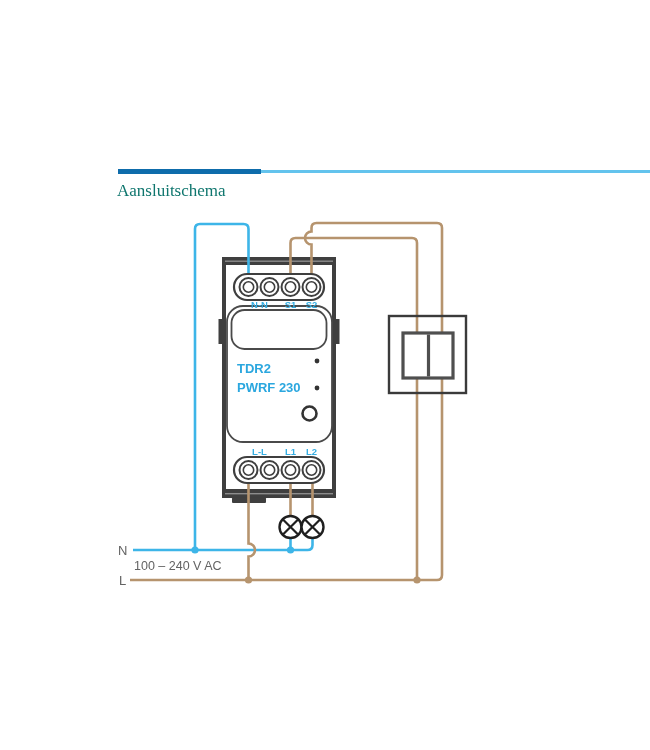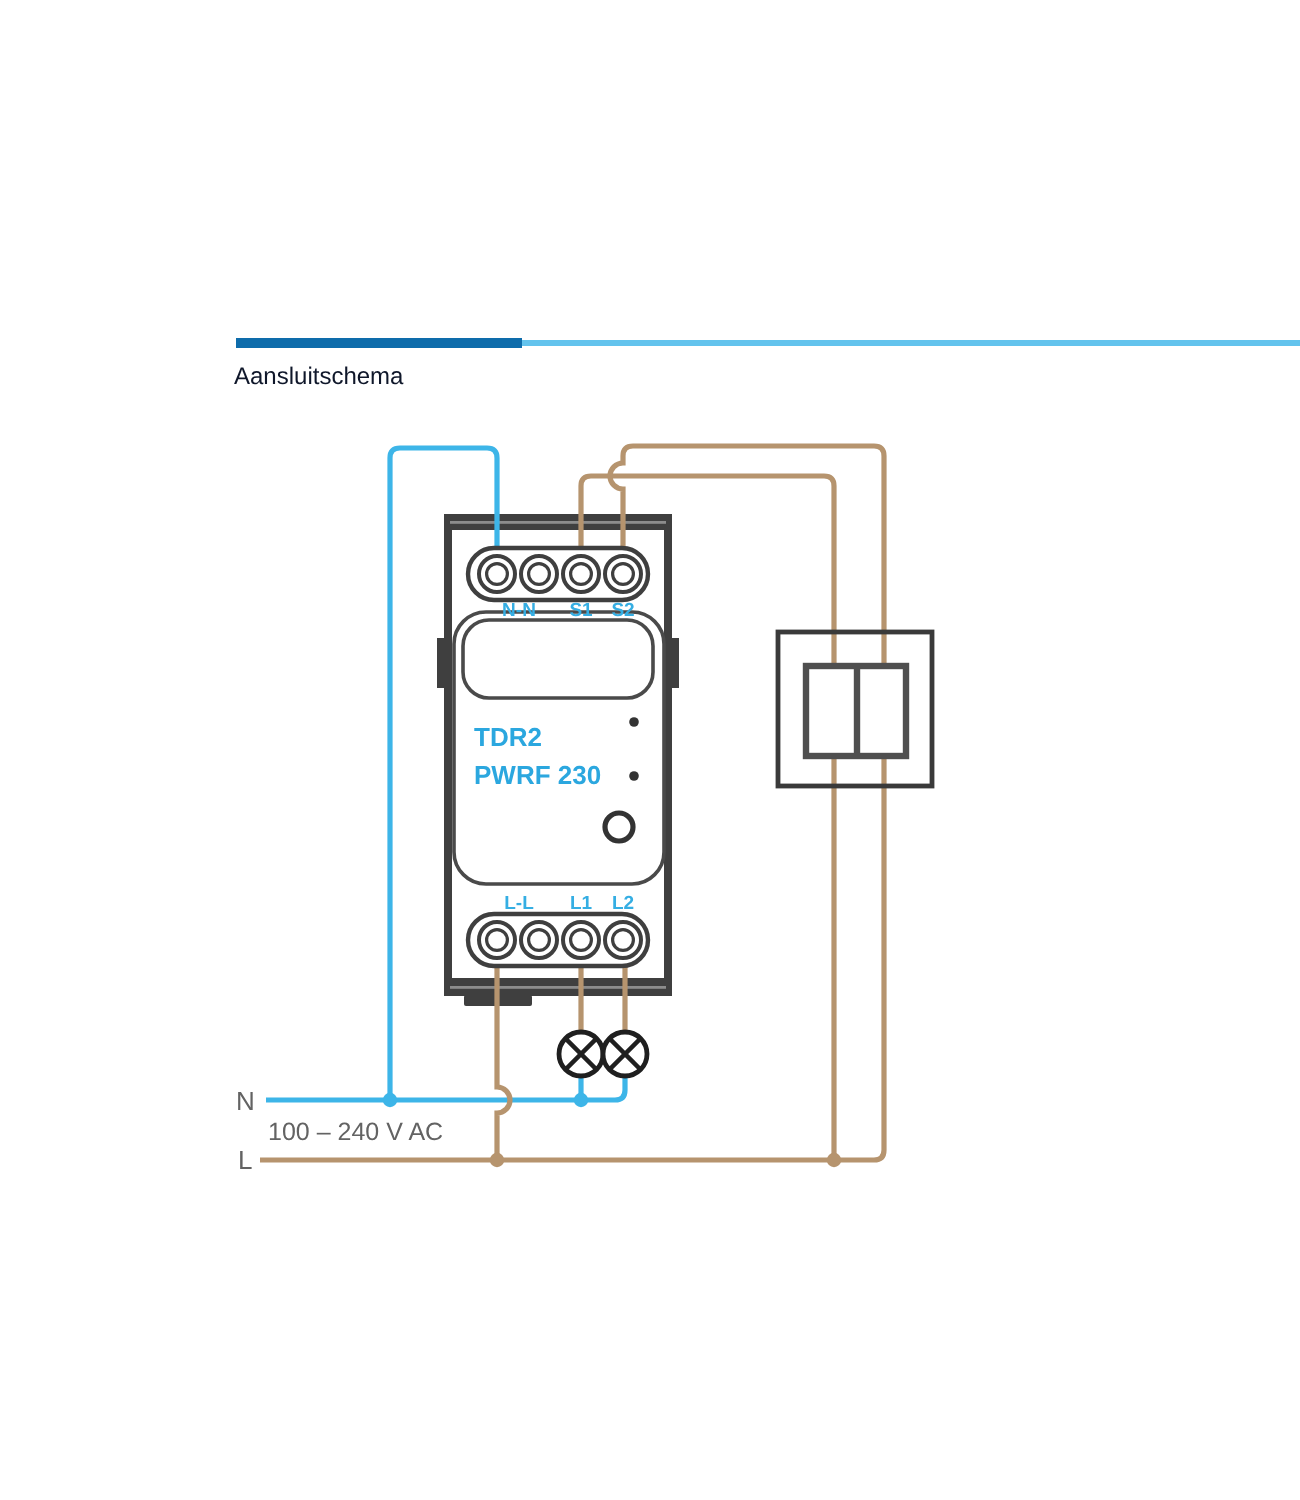--- a/index.html
+++ b/index.html
@@ -6,22 +6,22 @@
   body{
     width:650px;height:750px;background:#ffffff;overflow:hidden;position:relative;
     font-family:"Liberation Sans",sans-serif;
   }
   .stage{position:absolute;left:0;top:0;width:650px;height:750px;}
   
   .rule-light{position:absolute;left:118px;top:170px;width:532px;height:3px;background:#63c3ed;}
   .rule-dark{position:absolute;left:118px;top:169px;width:143px;height:5px;background:#0e6cab;}
   .page-title{
     position:absolute;left:117px;top:181px;
-    font-family:Liberation Sans, sans-serif;
-    font-size:12px;font-weight:500;color:#0f172a;letter-spacing:0;
+    font-family:Liberation Serif, serif;
+    font-size:17px;font-weight:500;color:#0f766e;letter-spacing:0;
   }
   
   svg{position:absolute;left:0;top:0;}
   .t-term{font-family:"Liberation Sans",sans-serif;font-size:9.5px;font-weight:700;fill:#35aee3;}
   .t-model{font-family:"Liberation Sans",sans-serif;font-size:13px;font-weight:700;fill:#2ba7df;}
   .t-gray{font-family:"Liberation Sans",sans-serif;font-size:13px;fill:#636363;}
   .t-volt{font-family:"Liberation Sans",sans-serif;font-size:12.5px;fill:#636363;}
   .wire-b{stroke:#3db5e8;stroke-width:2.6;fill:none;}
   .wire-n{stroke:#b6946e;stroke-width:2.6;fill:none;}
   .dot-b{fill:#3db5e8;}

